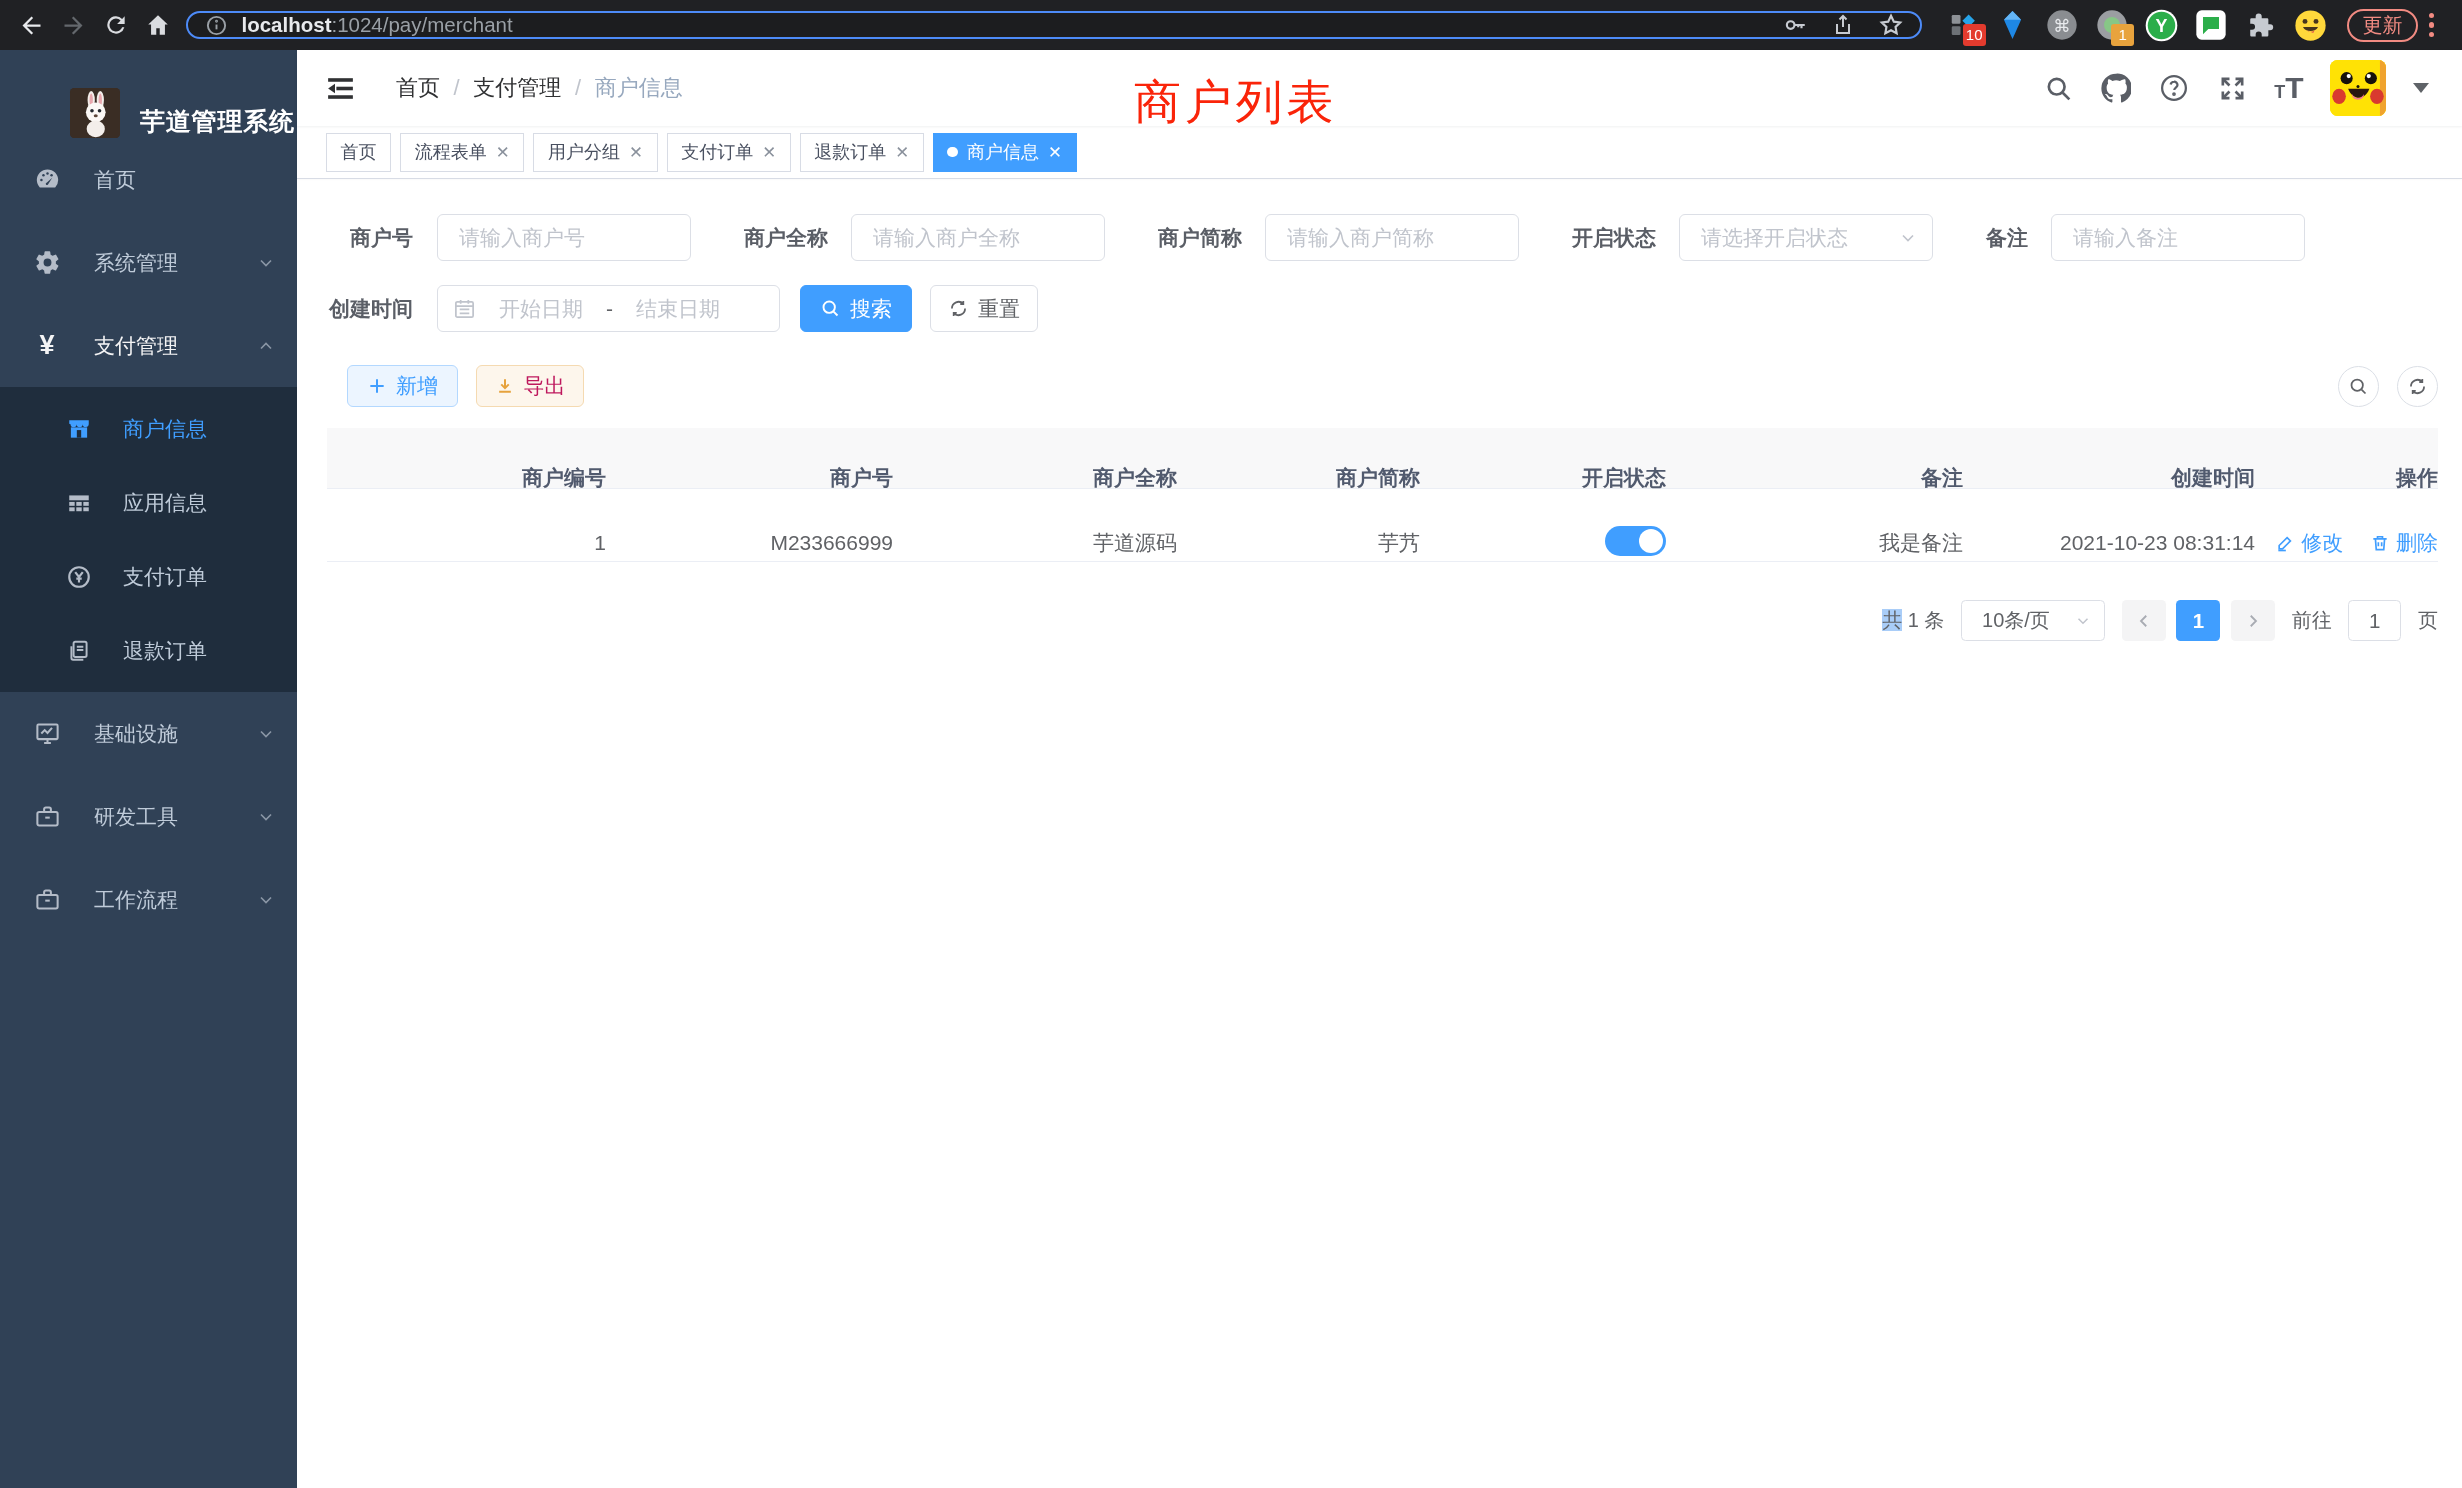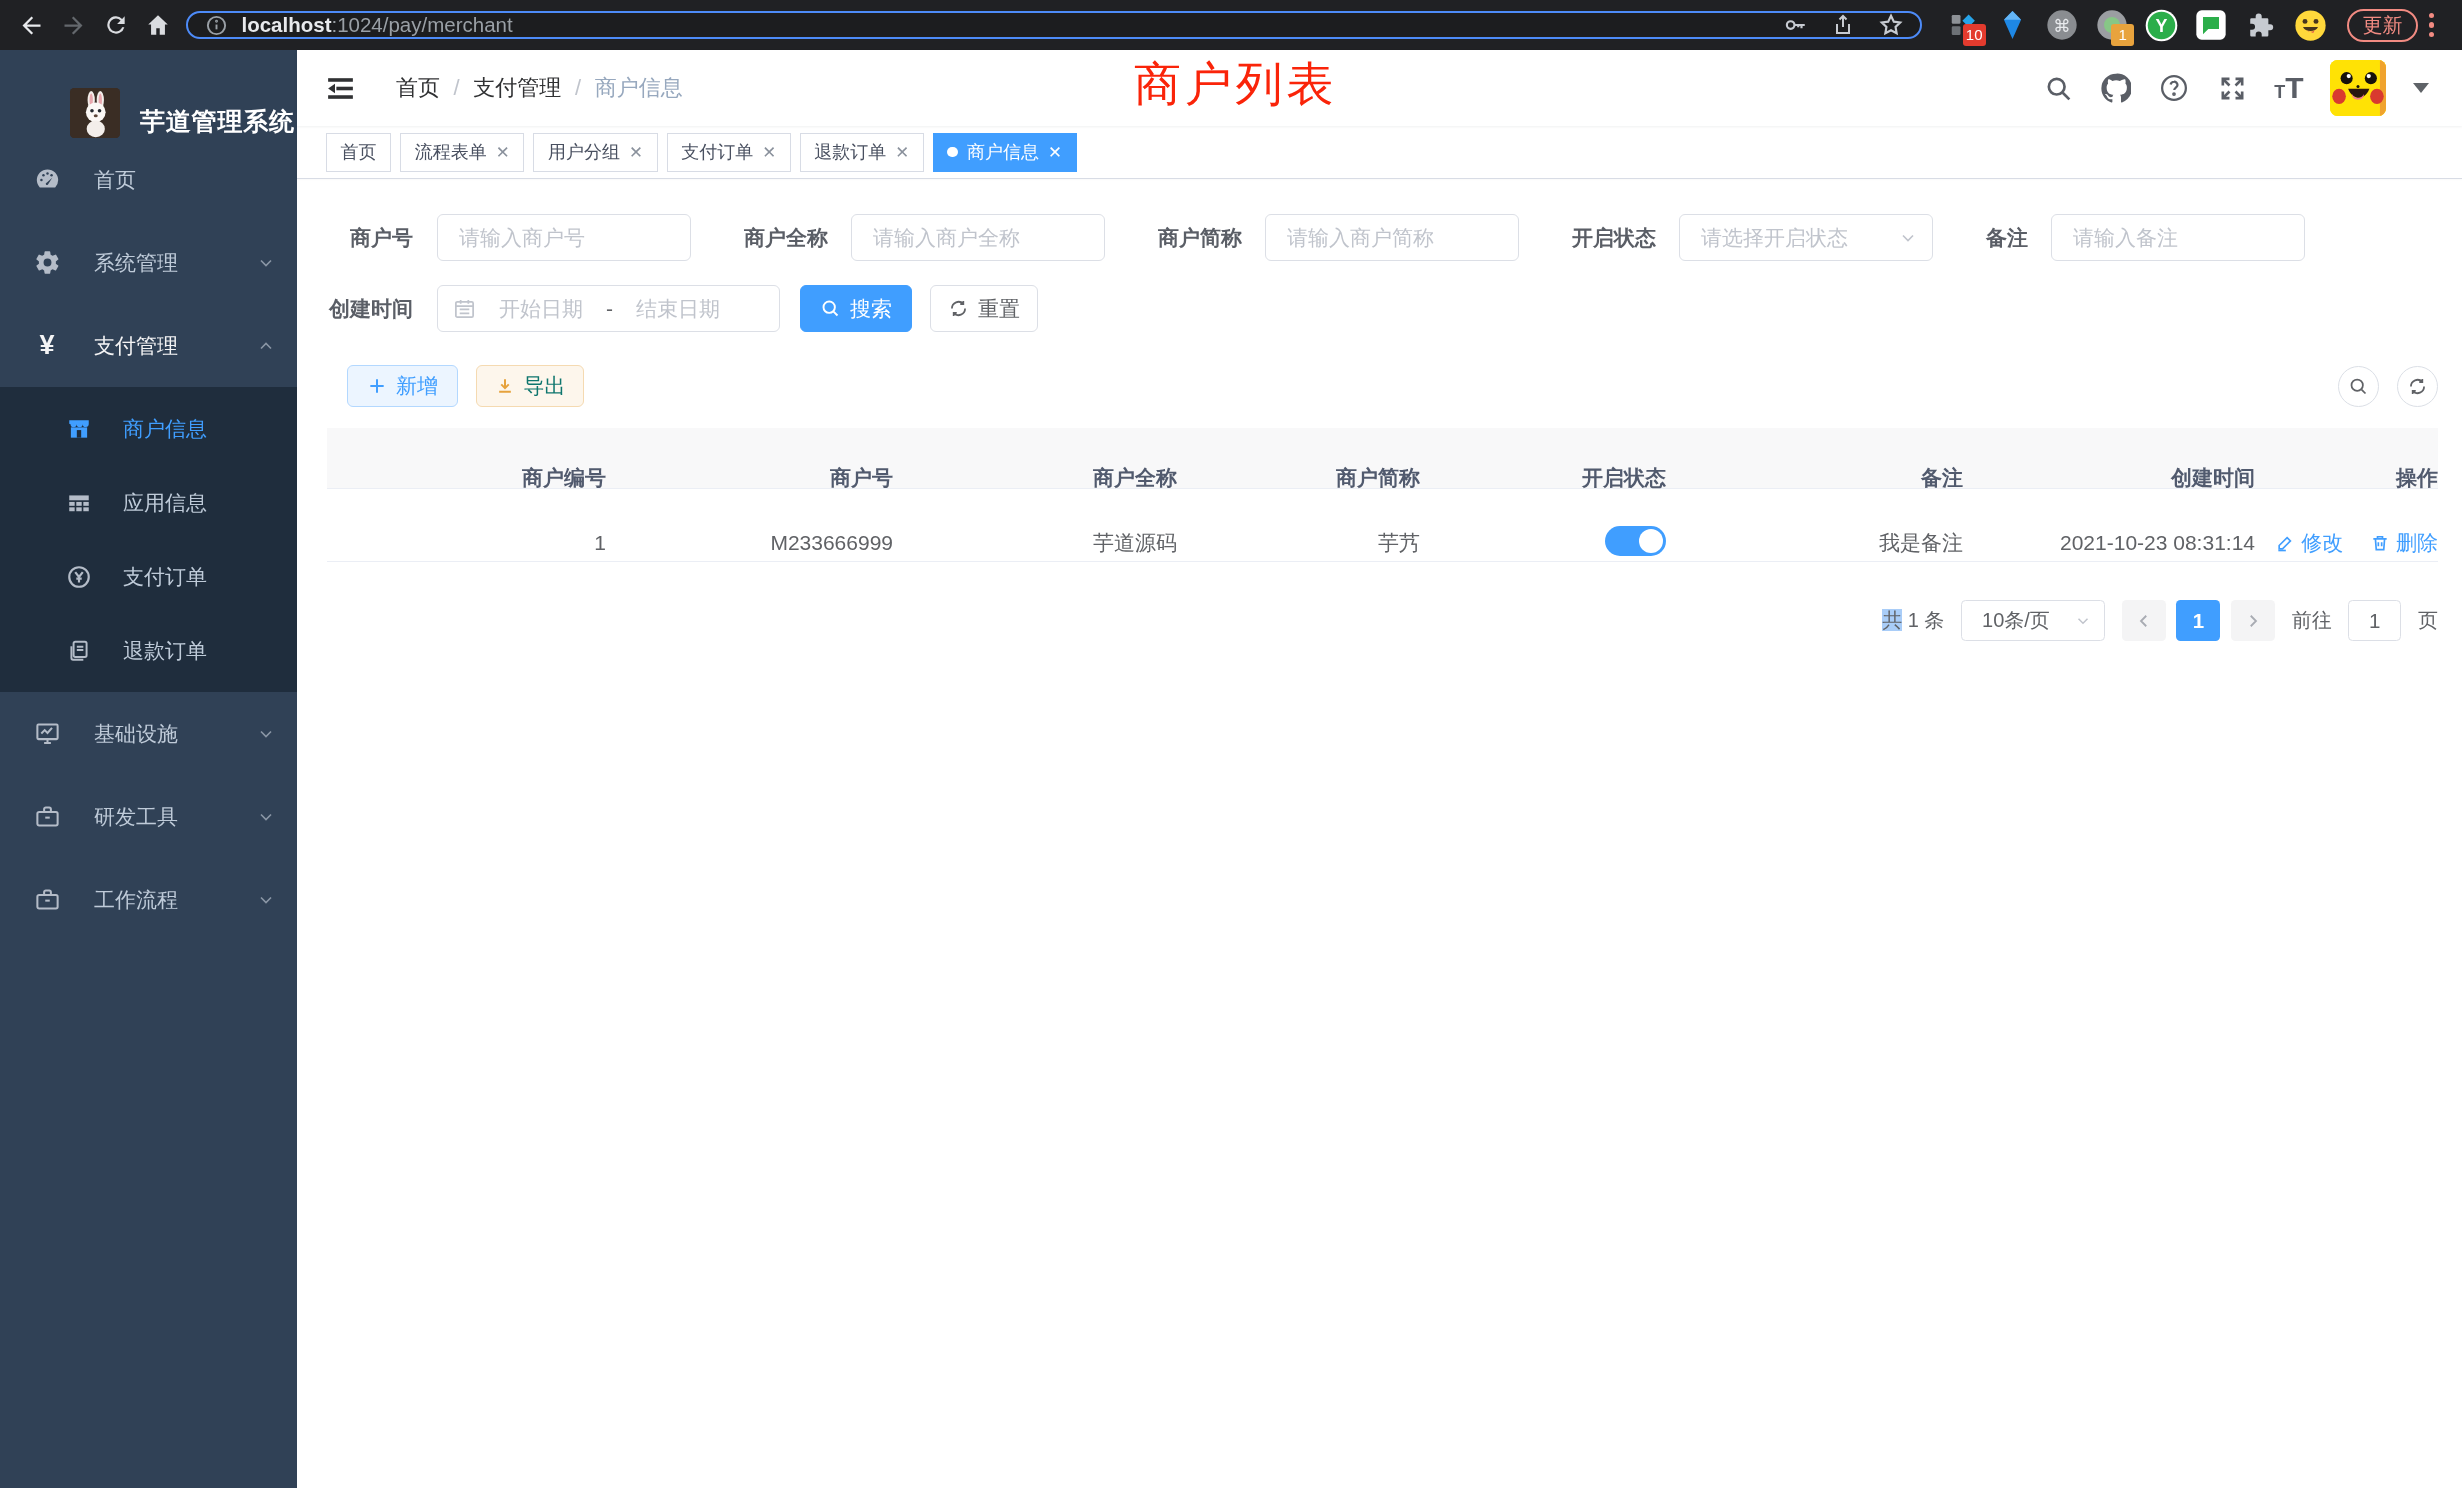--- a/index.html
+++ b/index.html
@@ -53,21 +53,21 @@
   .crumbs { display:flex; align-items:center; margin-left:39px; font-size:22px; color:#303133; gap:13.6px; }
   .crumbs .sep { color:#c0c4cc; }
   .crumbs .muted { color:#97a8be; }
   .nav-right { margin-left:auto; display:flex; align-items:center; gap:26px; color:#5a5e66; }
   .nav-ic { width:32px; height:32px; display:flex; align-items:center; justify-content:center; cursor:pointer; }
   .font-ic { font-size:18px; color:#5a5e66; font-weight:700; display:flex; align-items:flex-end; cursor:pointer; }
   .font-ic .big { font-size:30px; line-height:1; }
   .avatar { width:56px; height:56px; border-radius:7.6px; background:#ffe205; position:relative; overflow:hidden; cursor:pointer; flex:none; }
   .caret { width:0; height:0; border-left:8.3px solid transparent; border-right:8.3px solid transparent;
            border-top:10px solid #5f6368; margin-left:1.5px; cursor:pointer; }
-  .annotation { position:absolute; left:837px; top:3px; font-size:47px; letter-spacing:3.8px; font-weight:500; z-index:5; pointer-events:none; }
+  .annotation { position:absolute; left:837px; top:21px; font-size:47px; letter-spacing:3.8px; font-weight:500; z-index:5; pointer-events:none; }
 
   .tabsbar { height:53px; border-bottom:0.8px solid #d8dce5; display:flex; align-items:center; padding:0 29px;
              gap:9px; background:#fff; box-shadow:0 0.8px 2.3px rgba(0,0,0,.04); }
   .tag { height:39px; display:inline-flex; align-items:center; padding:0 13.6px; border:0.8px solid #d8dce5;
          background:#fff; color:#495060; font-size:18px; gap:9px; cursor:pointer; }
   .tag .x { font-size:16.7px; color:#8a919c; }
   .tag.active { background:#409eff; border-color:#409eff; color:#fff; }
   .tag.active .x { color:#fff; }
   .tag .dot { width:10.6px; height:10.6px; border-radius:50%; background:#fff; display:inline-block; }
 
@@ -90,21 +90,21 @@
                align-items:center; padding:0 15px; gap:4.5px; background:#fff; cursor:text; }
   .daterange .cal { color:#c0c4cc; flex:none; }
   .dr-in { border:none; outline:none; width:121px; text-align:center; font-size:21px; font-family:inherit; color:#303133; }
   .dr-in::placeholder { color:#c0c4cc; }
   .dr-sep { color:#606266; font-size:21px; }
   .btn { display:inline-flex; align-items:center; justify-content:center; gap:9px; font-size:21px;
          border-radius:6px; cursor:pointer; border:1.5px solid transparent; font-family:inherit;margin-left:20px; }
   .btn-primary { background:#409eff; border-color:#409eff; color:#fff; width:112px; height:47px; margin-left:20px; }
   .btn-plain { background:#fff; border-color:#dcdfe6; color:#606266; width:108px; height:47px; margin-left:18px; }
   .btn-add { background:#ecf5ff; border-color:#b3d8ff; color:#409eff; width:111px; height:42px; }
-  .btn-export { background:#fdf6ec; border-color:#f5dab1; color:#0f766e; width:108px; height:42px; margin-left:18px; }
+  .btn-export { background:#fdf6ec; border-color:#f5dab1; color:#be185d; width:108px; height:42px; margin-left:18px; }
 
   .tools-row { margin-top:33px; display:flex; align-items:center; }
   .tools-right { margin-left:auto; display:flex; gap:18px; }
   .circle-btn { width:41px; height:41px; border-radius:50%; border:1.5px solid #dbdfe6; background:#fff;
                 display:flex; align-items:center; justify-content:center; color:#606266; cursor:pointer; }
 
   
   .table { margin-top:21px; width:100%; }
   .trow { display:grid; grid-template-columns:279px 287px 284px 243px 246px 297px 292px 1fr; align-items:center; }
   .thead { background:#f8f8f9; height:61px; border-bottom:1.5px solid #ebeef5; }

